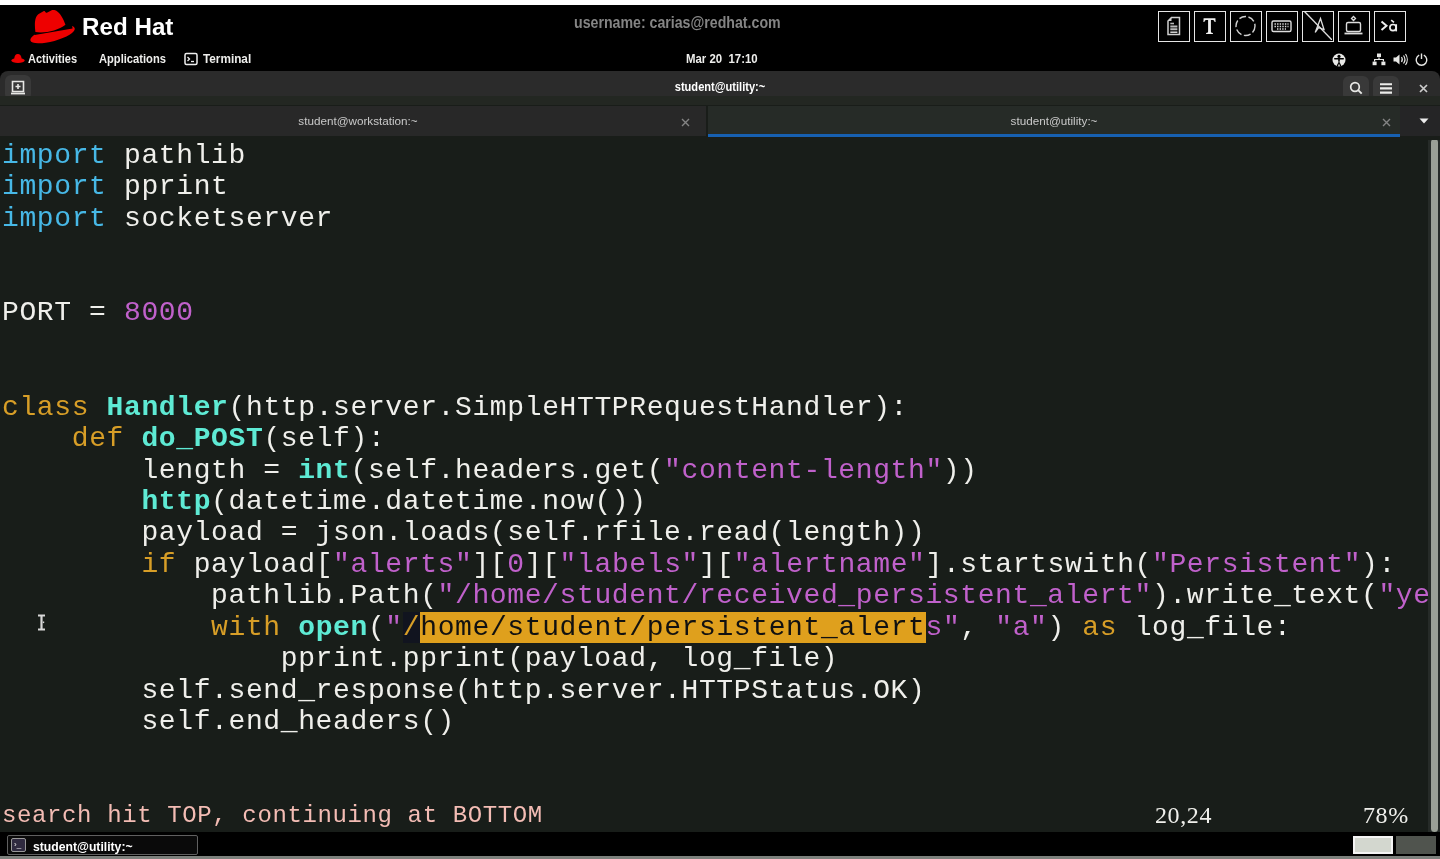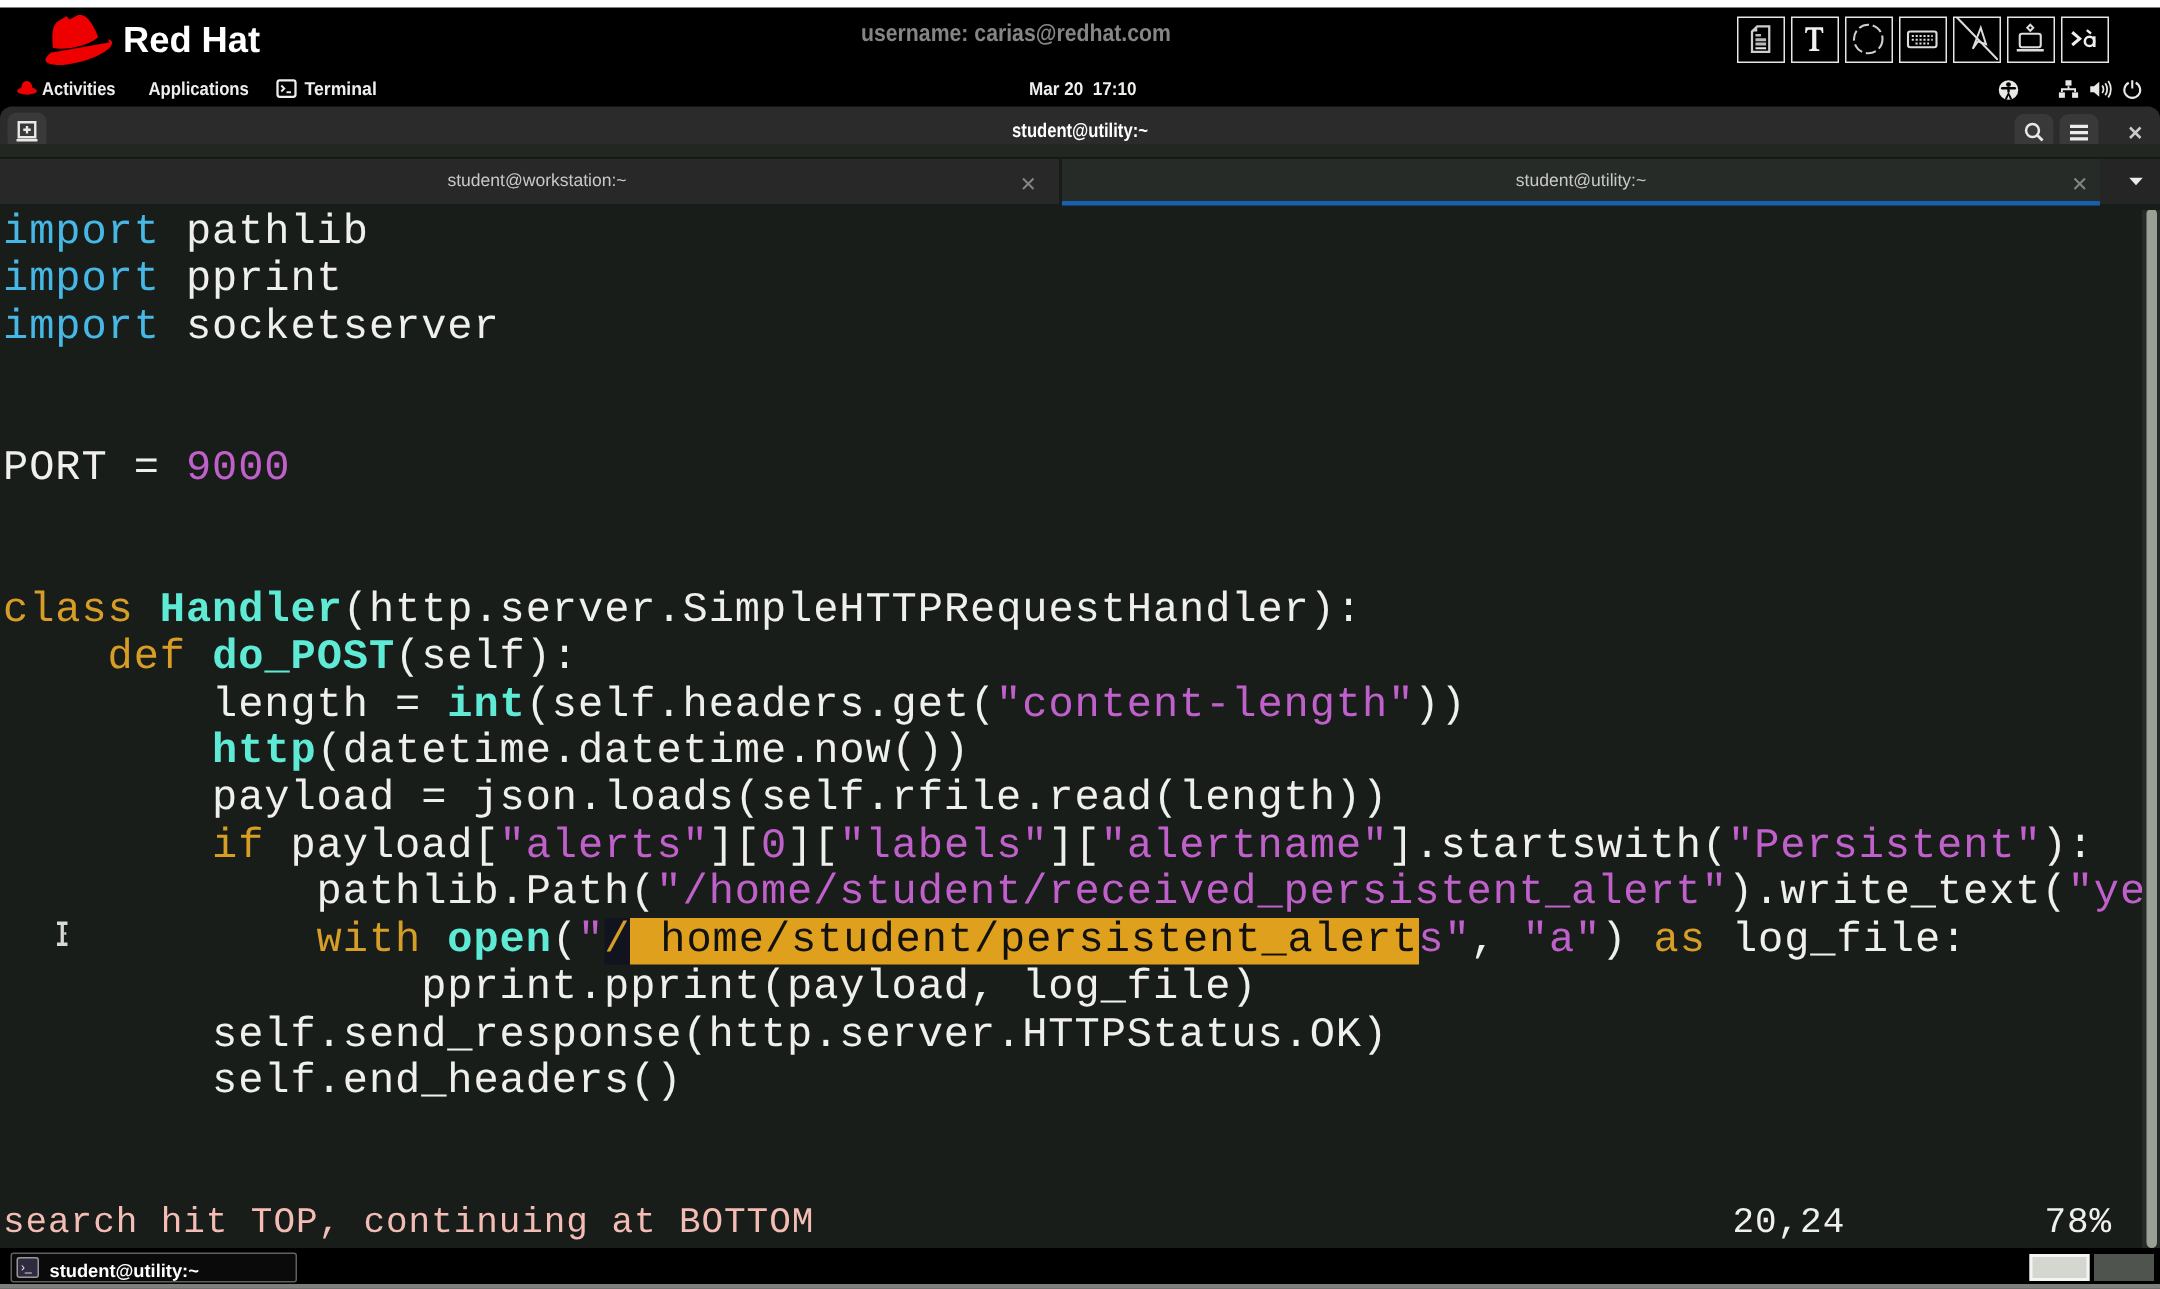--- a/index.html
+++ b/index.html
@@ -20,23 +20,23 @@
   #bluebar{position:absolute;left:708px;top:28.5px;width:692px;height:3.5px;background:#1760b1;}
   .hbtn{position:absolute;width:26px;height:25px;background:#393939;border-radius:6px;}
   
   #term{position:absolute;left:0;top:135px;width:1440px;height:692px;background:#181d19;overflow:hidden;}
   #code{position:absolute;left:2px;top:0;font-family:"Liberation Mono",monospace;font-size:28px;letter-spacing:0.62px;line-height:31.45px;color:#efefeb;white-space:pre;}
   .i{color:#47b8e6;}
   .k{color:#d79e27;text-align:right;}
   .f{color:#5eead4;font-weight:bold;}
   .s{color:#c061cb;}
   .cur{background:#11141f;color:#d79e27;}
-  .hl{background:#dfa01d;color:#111111;padding-left:20px;}
+  .hl{background:#dfa01d;color:#111111;}
   #statusmsg{position:absolute;left:2px;top:660.4px;font-family:"Liberation Mono",monospace;font-size:24px;letter-spacing:0.62px;line-height:31.45px;color:#f3bcb4;white-space:pre;}
-  .ruler{position:absolute;top:660.4px;font-family:Liberation Mono, monospace;font-size:24px;letter-spacing:0.62px;line-height:31.45px;color:#efefeb;white-space:pre;}
+  .ruler{position:absolute;top:660.4px;font-family:Liberation Serif, serif;font-size:24px;letter-spacing:0.62px;line-height:31.45px;color:#efefeb;white-space:pre;}
   
   #taskbar{position:absolute;left:0;top:827px;width:1440px;height:24px;background:#000;}
   #graystrip{position:absolute;left:0;top:851px;width:1440px;height:3px;background:#7d817d;}
 </style>
 </head>
 <body>
 <div id="screen">
 
   <svg class="abs" style="left:28px;top:5px" width="160" height="40" viewBox="0 0 160 40">
     <g transform="translate(0,-4) rotate(-13 23 26)">
@@ -176,21 +176,21 @@
     </svg>
     <div id="bluebar"></div>
   </div>
 
   <div id="term">
     <div id="code"><span class="i">import</span> pathlib
 <span class="i">import</span> pprint
 <span class="i">import</span> socketserver
 
 
-PORT = <span class="s">9000</span>
+PORT = <span class="s">8000</span>
 
 
 <span class="k">class</span> <span class="f">Handler</span>(http.server.SimpleHTTPRequestHandler):
     <span class="k">def</span> <span class="f">do_POST</span>(self):
         length = <span class="f">int</span>(self.headers.get(<span class="s">"content-length"</span>))
         <span class="f">http</span>(datetime.datetime.now())
         payload = json.loads(self.rfile.read(length))
         <span class="k">if</span> payload[<span class="s">"alerts"</span>][<span class="s">0</span>][<span class="s">"labels"</span>][<span class="s">"alertname"</span>].startswith(<span class="s">"Persistent"</span>):
             pathlib.Path(<span class="s">"/home/student/received_persistent_alert"</span>).write_text(<span class="s">"yes"</span>)
             <span class="k">with</span> <span class="f">open</span>(<span class="s">"</span><span class="cur">/</span><span class="hl">home/student/persistent_alert</span><span class="s">s"</span>, <span class="s">"a"</span>) <span class="k">as</span> log_file:

